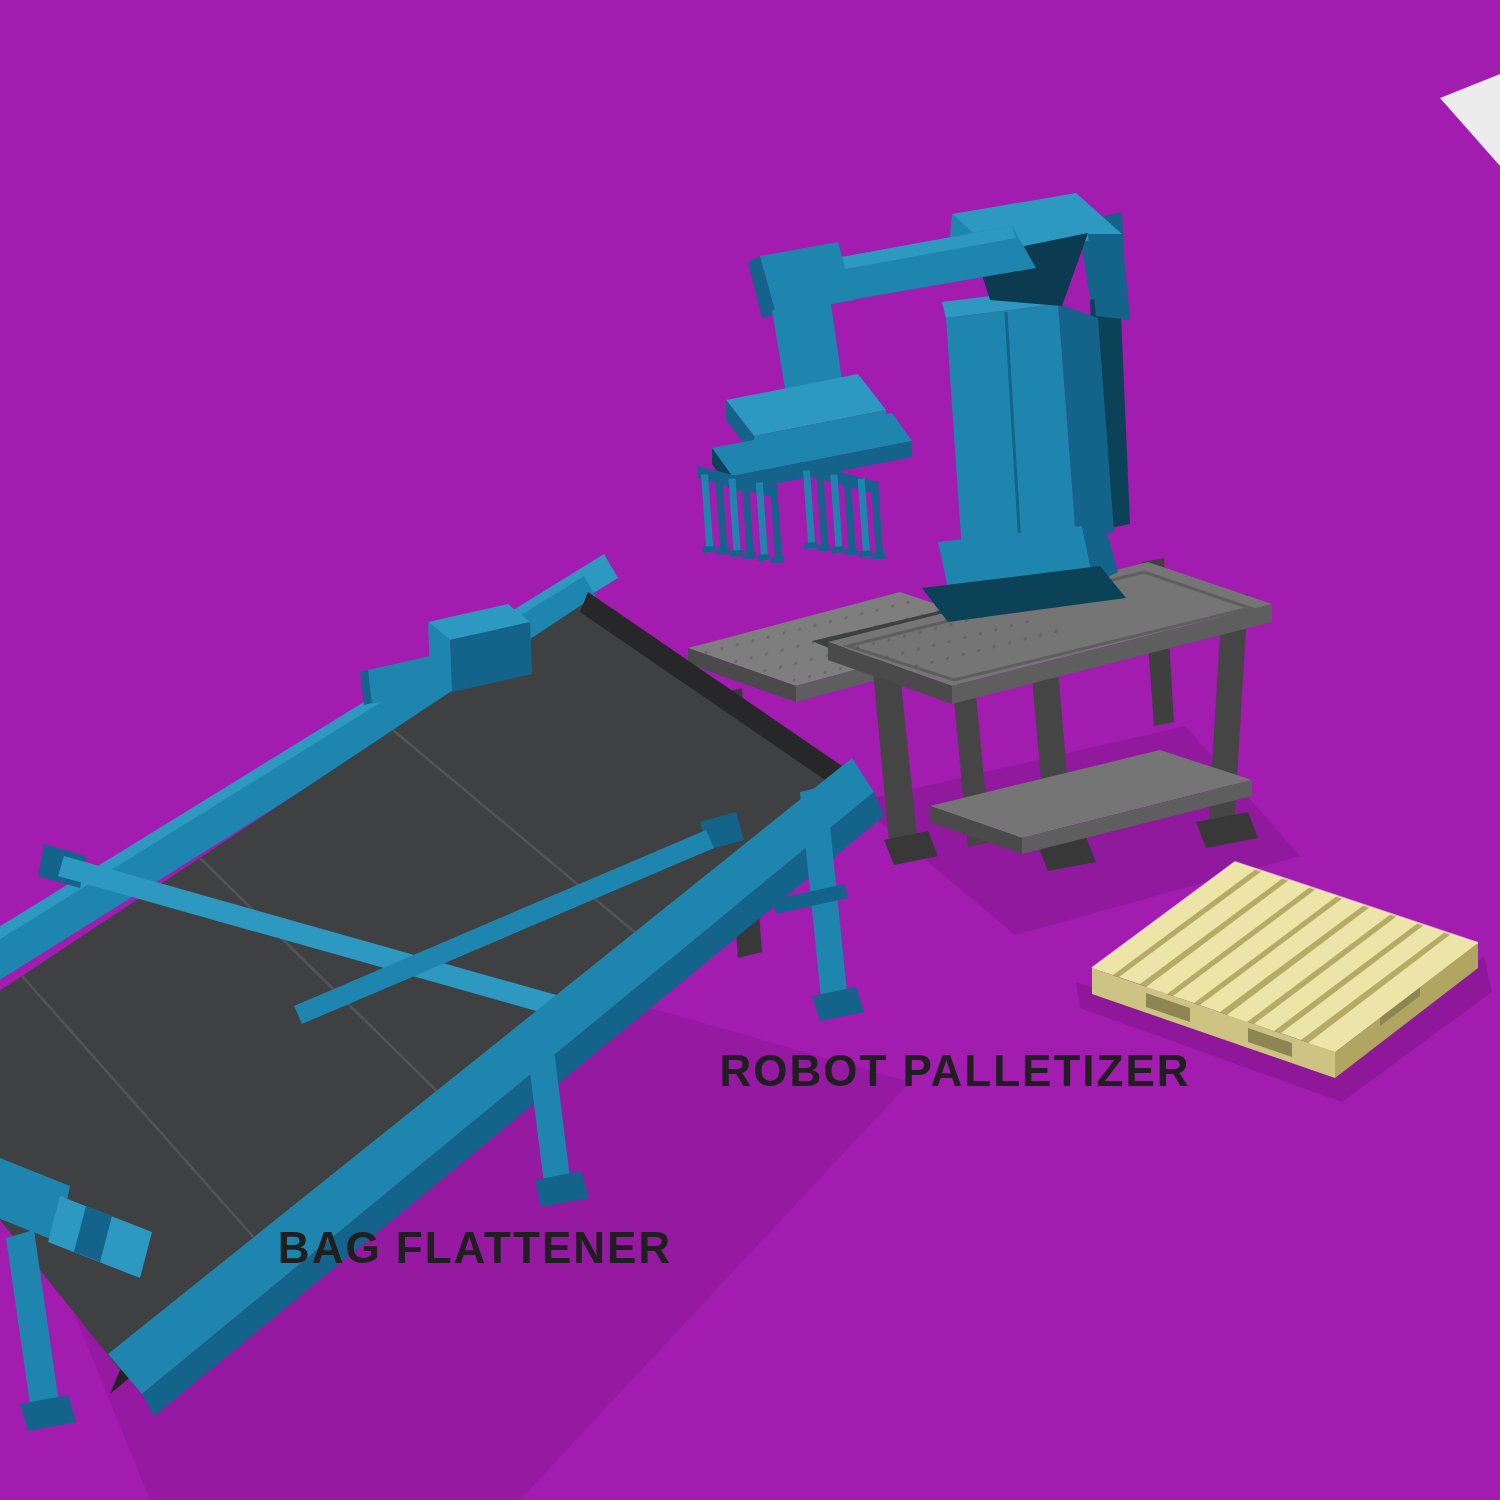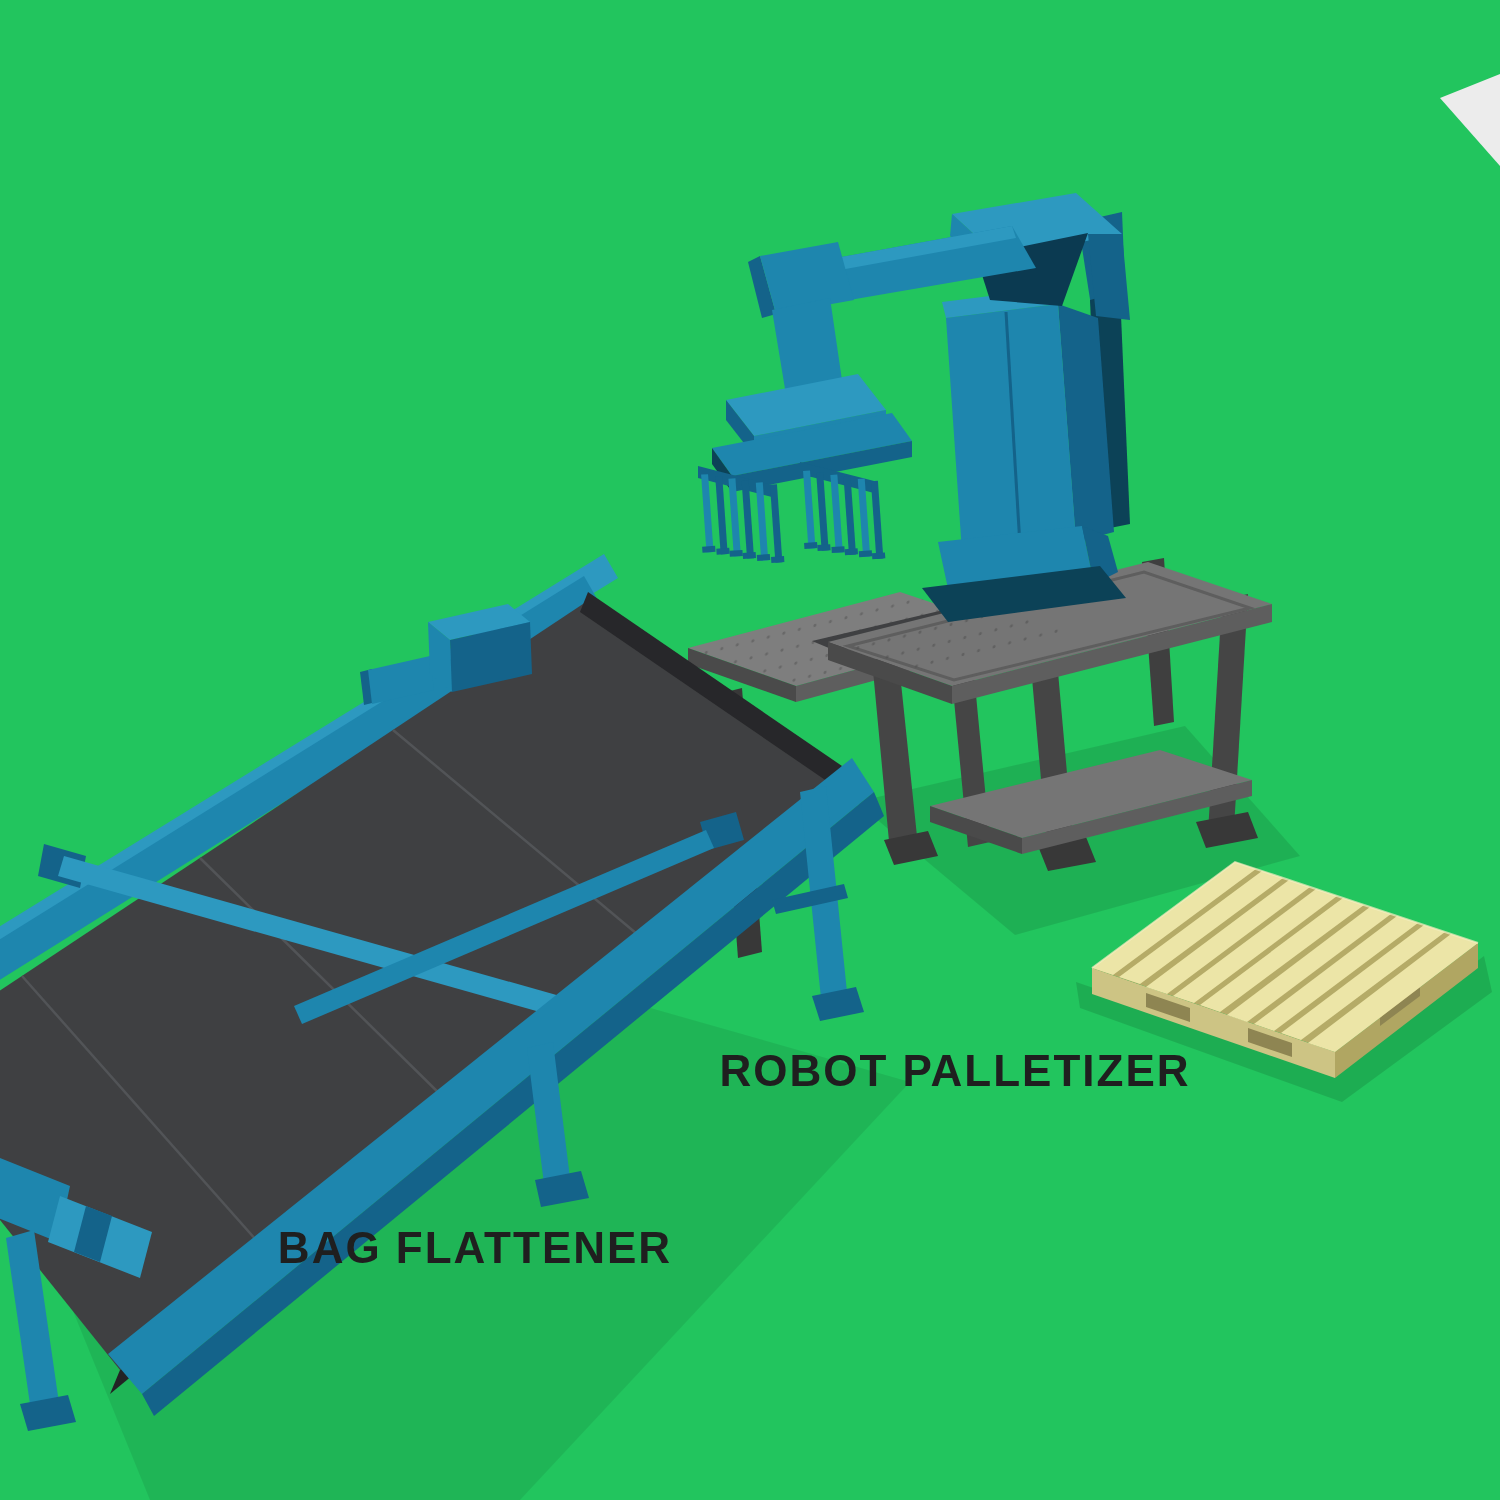--- a/index.html
+++ b/index.html
@@ -27,21 +27,21 @@
   .c-wood-gap{fill:#8e8552;}
   .seam{stroke:#54565a;stroke-width:2.5;opacity:.9;fill:none;}
   .inset{fill:none;stroke:#5e5e5e;stroke-width:3;}
   .shadow{fill:var(--shadow,#000000);}
   .label{fill:var(--label-text,#1f1f1f);font-family:"Liberation Sans",sans-serif;
          font-weight:700;font-size:44px;letter-spacing:2px;}
 </style>
 </head>
 <body>
 
-<div id="canvas" style="background: #22c55e;">
+<div id="canvas" style="background: #a21caf;">
 <svg viewBox="0 0 1500 1500" xmlns="http://www.w3.org/2000/svg">
   <defs>
     <pattern id="dotgrid" width="16" height="16" patternUnits="userSpaceOnUse" patternTransform="rotate(-14) skewX(-20)">
       <circle cx="4" cy="4" r="1.6" fill="#4c4c4c"></circle>
     </pattern>
   </defs>
 
   <polygon points="1440,98 1500,74 1500,166" fill="#ececec"></polygon>
 
   <g>

